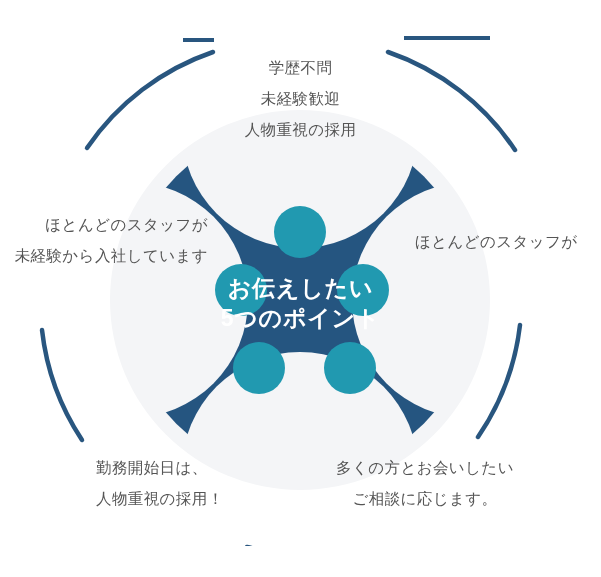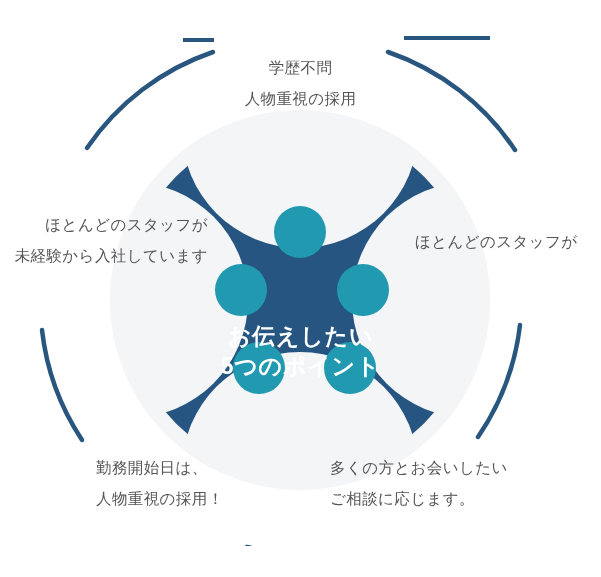--- a/index.html
+++ b/index.html
@@ -51,34 +51,34 @@
     text-align: left;
   }
   #label-bottom-left {
     left: 96px;
     top: 452px;
     width: 180px;
   }
   #label-bottom-right {
     left: 330px;
     top: 452px;
+    text-align: center;
     width: 190px;
   }
   #center-text {
     position: absolute;
     left: 0; right: 0;
     top: 273px;
     text-align: center;
     color: #ffffff;
     font-size: 23px;
     font-weight: 700;
     line-height: 30px;
     letter-spacing: 0.8px;
     pointer-events: none;
-    margin-top: 48px;
   }
   .center-line { display: block; }
 </style>
 </head>
 <body>
 
 <div id="stage">
 
   <svg id="infographic-svg" viewBox="0 0 601 577" xmlns="http://www.w3.org/2000/svg">
     <defs>
@@ -116,20 +116,21 @@
 
     <g stroke="#29567F" stroke-width="4" stroke-linecap="butt">
       <line x1="183" y1="40" x2="214" y2="40"></line>
       <line x1="404" y1="38" x2="490" y2="38"></line>
       <line x1="518" y1="554" x2="543" y2="554"></line>
     </g>
   </svg>
 
   <div class="label" id="label-top">
     <span class="label-line">学歴不問</span>
+    <span class="label-line">未経験歓迎</span>
     <span class="label-line">人物重視の採用</span>
   </div>
 
   <div class="label" id="label-left">
     <span class="label-line">ほとんどのスタッフが</span>
     <span class="label-line">未経験から入社しています</span>
   </div>
 
   <div class="label" id="label-right">
     <span class="label-line">ほとんどのスタッフが</span>

